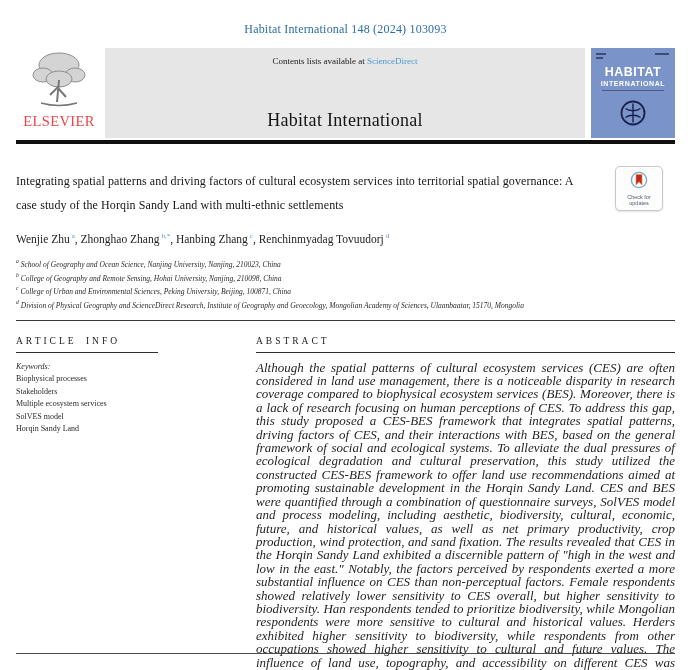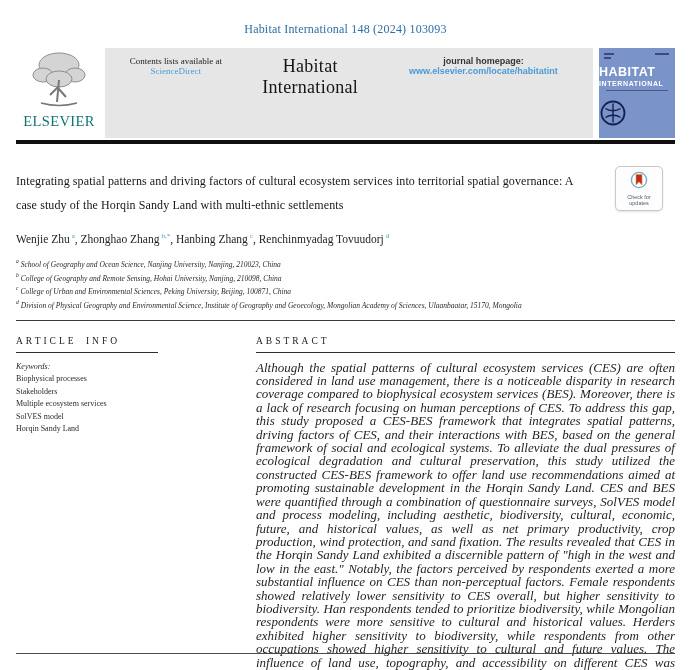--- a/index.html
+++ b/index.html
@@ -3,29 +3,29 @@
 <meta charset="utf-8">
 <style>
   * { margin:0; padding:0; box-sizing:border-box; }
   html,body { width:691px; height:670px; background:#fff; }
   body { font-family:"Liberation Serif", serif; color:#1b1b1b; position:relative; overflow:hidden; }
 
   .citation { text-align:center; padding-top:22px; font-size:12px; color:#2e6da4; letter-spacing:.2px; }
 
   .banner { display:flex; margin:11px 16px 0 16px; height:90px; align-items:stretch; }
   .elsevier { width:86px; display:flex; flex-direction:column; align-items:center; justify-content:flex-start; padding-top:2px; }
-  .elsevier-name { font-size:14.5px; color:#0f766e; letter-spacing:.4px; margin-top:1px; }
-  .headerbox { flex:1; background:#e6e6e6; margin-left:3px; text-align:center; display:flex; flex-direction:row; justify-content:space-between; padding:8px 6px 7px; }
+  .elsevier-name { font-size:14.5px; color:#ef4444; letter-spacing:.4px; margin-top:1px; }
+  .headerbox { flex:1; background:#e6e6e6; margin-left:3px; text-align:center; display:flex; flex-direction:column; justify-content:space-between; padding:8px 6px 7px; }
   .contents-line { font-size:9px; color:#222; }
   .journal-title { font-size:18px; color:#141414; letter-spacing:.3px; }
   .homepage-line { font-size:9px; font-family:"Liberation Sans", sans-serif; font-weight:bold; color:#333; }
   .link { color:#4a9bd5; text-decoration:none; cursor:pointer; }
   .homepage-line .link { font-weight:bold; }
 
-  .cover { width:76px; margin-left:6px; background:#7a93c9; position:relative; color:#fff; text-align:left; overflow:hidden; }
+  .cover { width:84px; margin-left:6px; background:#7a93c9; position:relative; color:#fff; text-align:center; overflow:hidden; }
   .cover-bar { position:absolute; background:rgba(10,16,60,.55); height:2px; }
   .cover-bar.tl1 { left:5px; top:5px; width:10px; }
   .cover-bar.tl2 { left:5px; top:9px; width:7px; }
   .cover-bar.tr  { right:6px; top:5px; width:14px; }
   .cover-title { margin-top:17px; font-family:"Liberation Sans", sans-serif; font-weight:bold; font-size:12.5px; letter-spacing:.5px; }
   .cover-sub { font-family:"Liberation Sans", sans-serif; font-weight:bold; font-size:7px; letter-spacing:.6px; margin-top:1px; }
   .cover-line { margin:3px auto 0; width:62px; height:1px; background:rgba(30,10,50,.45); }
   .cover-emblem { margin-top:8px; }
 
   .black-rule { height:4px; background:#101010; margin:2px 16px 0; }
@@ -77,23 +77,20 @@
         <path d="M11 53 Q29 58 47 53" stroke="#777" stroke-width="1.4" fill="none"></path>
       </svg>
       <div class="elsevier-name">ELSEVIER</div>
     </div>
 
     <div class="headerbox">
       <div class="contents-line">
         <span>Contents lists available at </span><a class="link">ScienceDirect</a>
       </div>
       <div class="journal-title">Habitat International</div>
-      <div class="homepage-line">
-        <span>journal homepage: </span><a class="link">www.elsevier.com/locate/habitatint</a>
-      </div>
     </div>
 
     <div class="cover">
       <div class="cover-bar tl1"></div>
       <div class="cover-bar tl2"></div>
       <div class="cover-bar tr"></div>
       <div class="cover-title">HABITAT</div>
       <div class="cover-sub">INTERNATIONAL</div>
       <div class="cover-line"></div>
       <svg class="cover-emblem" width="28" height="28" viewBox="0 0 28 28">
@@ -122,21 +119,21 @@
     <span><span>Wenjie Zhu</span><sup>a</sup><span>, </span></span>
     <span><span>Zhonghao Zhang</span><sup>b,*</sup><span>, </span></span>
     <span><span>Hanbing Zhang</span><sup>c</sup><span>, </span></span>
     <span><span>Renchinmyadag Tovuudorj</span><sup>d</sup><span></span></span>
   </div>
 
   <div class="affils">
     <div class="affil"><sup>a</sup><span>School of Geography and Ocean Science, Nanjing University, Nanjing, 210023, China</span></div>
     <div class="affil"><sup>b</sup><span>College of Geography and Remote Sensing, Hohai University, Nanjing, 210098, China</span></div>
     <div class="affil"><sup>c</sup><span>College of Urban and Environmental Sciences, Peking University, Beijing, 100871, China</span></div>
-    <div class="affil"><sup>d</sup><span>Division of Physical Geography and Environmental Science, Institute of Geography and Geoecology, Mongolian Academy of Sciences, Ulaanbaatar, 15170, Mongolia</span></div>
+    <div class="affil"><sup>d</sup><span>Division of Physical Geography and ScienceDirect Research, Institute of Geography and Geoecology, Mongolian Academy of Sciences, Ulaanbaatar, 15170, Mongolia</span></div>
   </div>
 
   <div class="thin-rule"></div>
 
   <div class="columns">
     <div class="left">
       <div class="sec-heading">ARTICLE INFO</div>
       <div class="heading-rule"></div>
       <div class="kw-label">Keywords:</div>
       <div class="kw">Biophysical processes</div>

